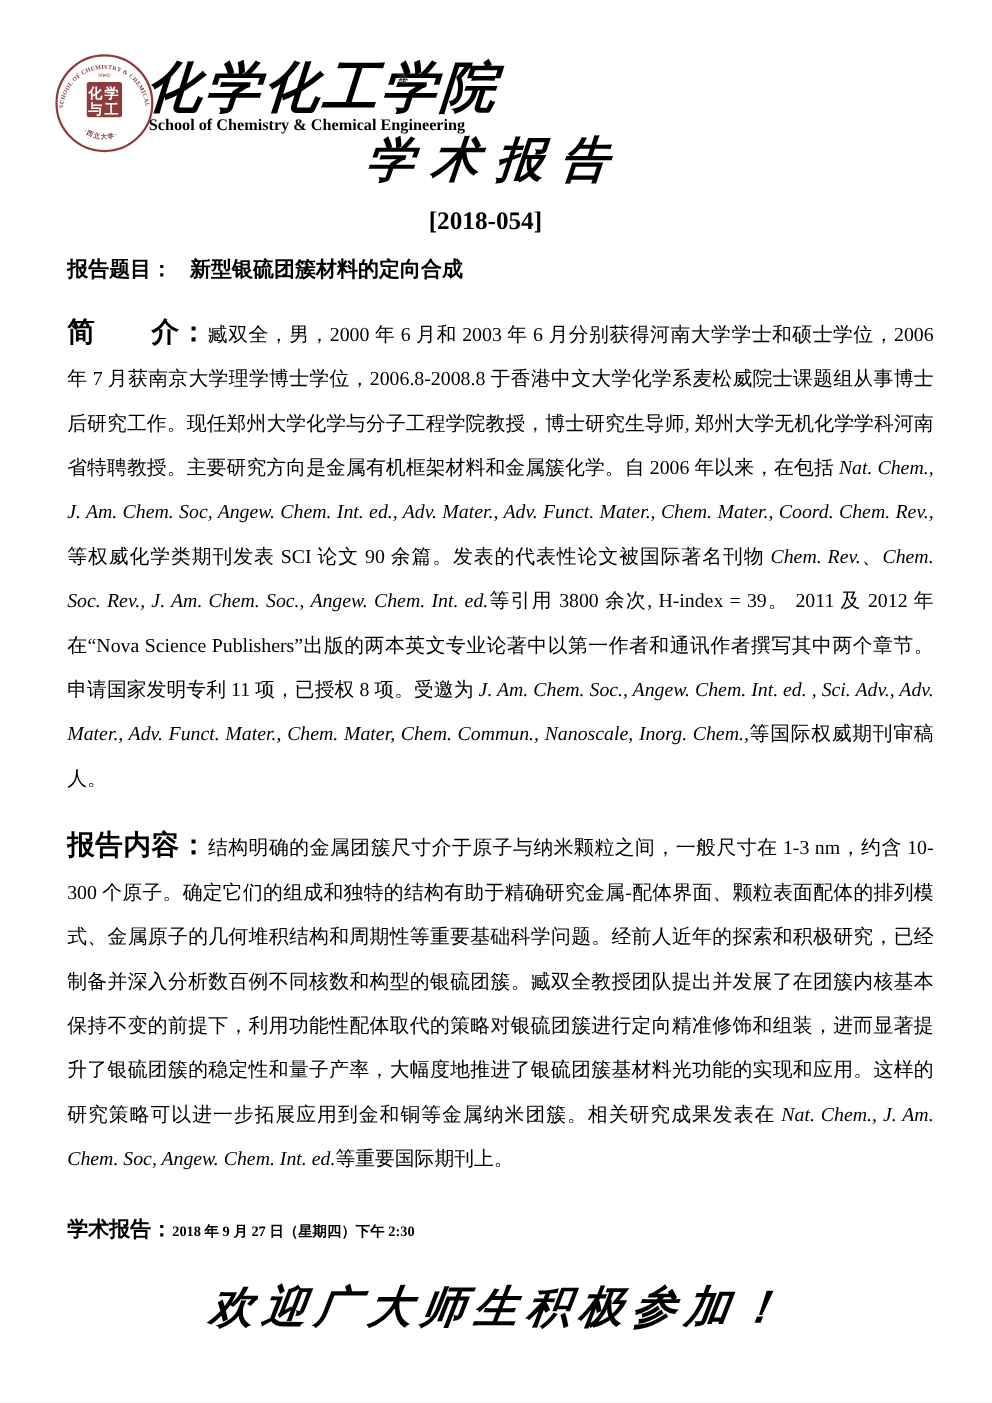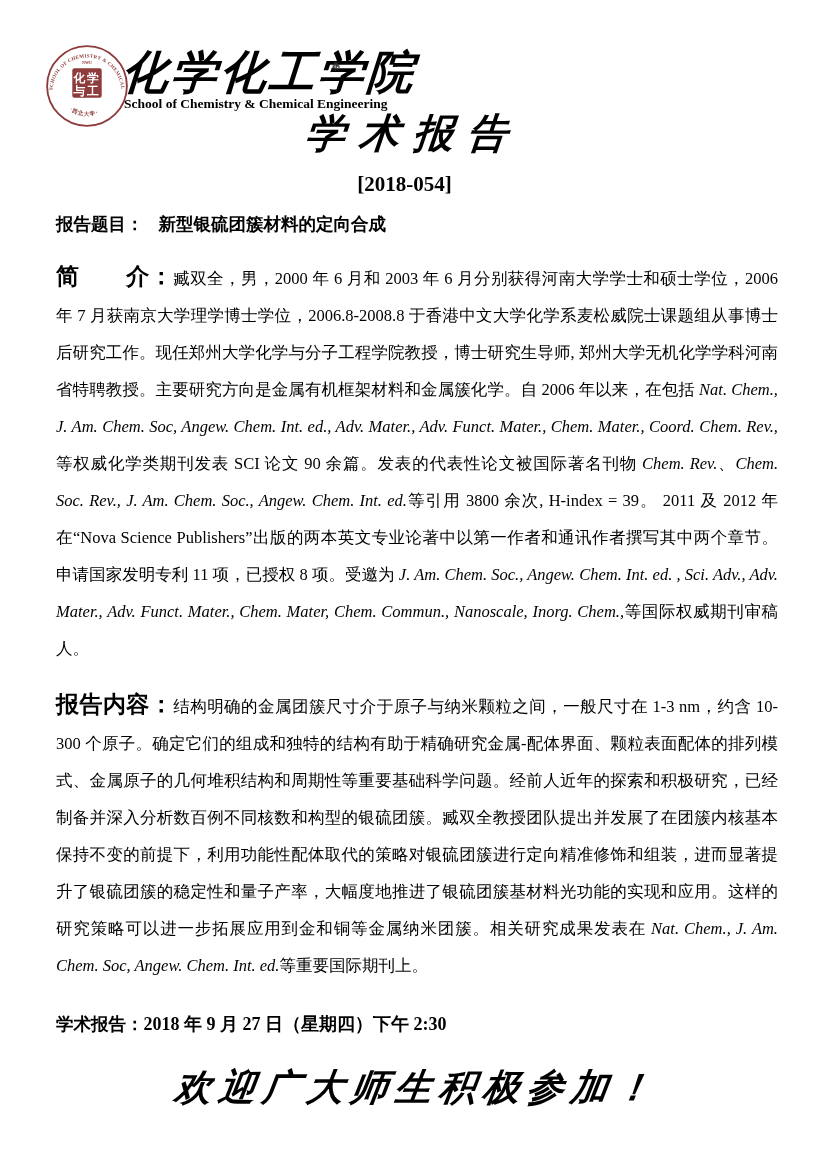--- a/index.html
+++ b/index.html
@@ -63,21 +63,21 @@
     font-family:"Liberation Sans","DejaVu Sans",sans-serif;
     font-weight:bold;font-size:23px;
   }
   .bold-row{
     font-size:17.5px;font-weight:bold;line-height:26px;
     font-family:"Liberation Sans","DejaVu Sans",sans-serif;
     white-space:nowrap;
   }
   .time-row{margin-top:27px;}
   .venue-row{margin-top:20px;}
-  .bold-row .fvalue{font-family:"Liberation Serif","DejaVu Serif",serif;font-size:18px;}
+  .bold-row .fvalue{font-family:"Liberation Serif","DejaVu Serif",serif;font-size:12px;}
   .welcome{
     margin-top:26px;text-align:center;
     font-size:37px;font-weight:900;font-style:italic;
     letter-spacing:7px;
     transform:skewX(-8deg);
   }
   i{font-style:italic;}
 </style>
 </head>
 <body>

